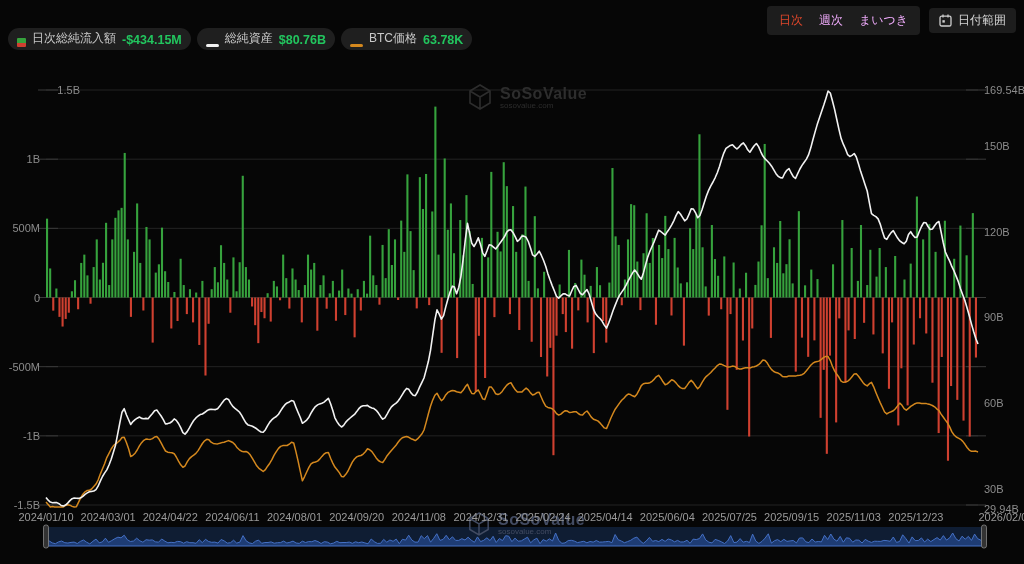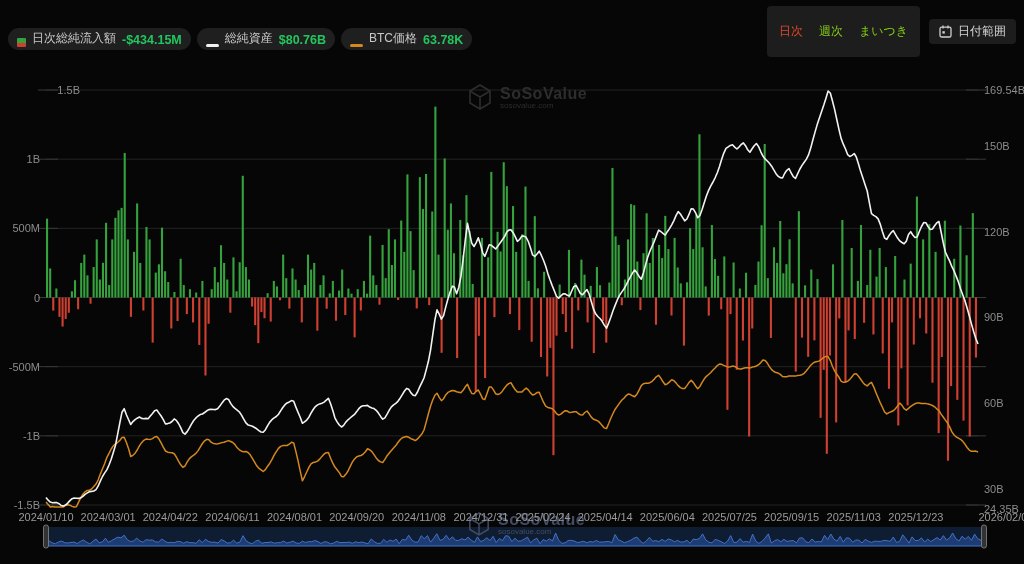--- a/index.html
+++ b/index.html
@@ -10,22 +10,22 @@
   .legend{position:absolute;left:8px;top:28px;display:flex;gap:6px;z-index:5;}
   .chip{display:flex;align-items:flex-end;gap:6px;background:#1f1f1f;border-radius:11px;
     padding:3px 9px;height:16px;}
   .chip .lbl{color:#c9c9c9;font-size:12px;}
   .chip .val{color:#22c55e;font-size:12.5px;font-weight:bold;}
   .ic-flow{width:9px;height:9px;border-radius:1px;overflow:hidden;display:flex;flex-direction:column;}
   .ic-flow i{flex:1;display:block;}
   .ic-dash{width:13px;height:3px;border-radius:2px;display:block;}
   
   .controls{position:absolute;right:8px;top:6px;display:flex;gap:9px;z-index:5;align-items:center;}
-  .tabgroup{display:flex;background:#1d1d1d;border-radius:4px;padding:14px 4px;align-items:center;}
-  .tab{font-size:12px;color:#84cc16;padding:3px 8px;cursor:pointer;}
+  .tabgroup{display:flex;background:#1d1d1d;border-radius:4px;padding:3px 4px;align-items:center;}
+  .tab{font-size:12px;color:#f0abfc;padding:3px 8px;cursor:pointer;}
   .tab.active{color:#e0472b;}
   .rangebtn{display:flex;align-items:center;gap:6px;background:#1d1d1d;border-radius:4px;
     padding:4px 10px;color:#d6d6d6;font-size:12px;cursor:pointer;}
   
   .axis-label{position:absolute;font-size:11px;color:#8c8c8c;z-index:4;white-space:nowrap;}
   .axis-left{width:40px;text-align:right;}
   .axis-right{left:984px;text-align:right;}
   .xlab{position:absolute;width:80px;text-align:center;font-size:11px;color:#9a9a9a;top:511px;z-index:4;white-space:nowrap;}
   
   .wm{position:absolute;display:flex;align-items:center;gap:8px;z-index:3;pointer-events:none;}
@@ -441,21 +441,21 @@
       <div class="axis-label axis-left" style="top: 429.833px; left: 0px;">-1B</div>
       <div class="axis-label axis-left" style="top: 499px; left: 0px;">-1.5B</div>
     </div>
   <div id="right-axis">
       <div class="axis-label axis-right" style="top: 84px;">169.54B</div>
       <div class="axis-label axis-right" style="top: 139.852px;">150B</div>
       <div class="axis-label axis-right" style="top: 225.601px;">120B</div>
       <div class="axis-label axis-right" style="top: 311.351px;">90B</div>
       <div class="axis-label axis-right" style="top: 397.101px;">60B</div>
       <div class="axis-label axis-right" style="top: 482.85px;">30B</div>
-      <div class="axis-label axis-right" style="top: 503px;">24.35B</div>
+      <div class="axis-label axis-right" style="top: 503px;">29.94B</div>
     </div>
   <div id="x-axis">
       <div class="xlab" style="left: 6px;">2024/01/10</div>
       <div class="xlab" style="left: 68.1333px;">2024/03/01</div>
       <div class="xlab" style="left: 130.267px;">2024/04/22</div>
       <div class="xlab" style="left: 192.4px;">2024/06/11</div>
       <div class="xlab" style="left: 254.533px;">2024/08/01</div>
       <div class="xlab" style="left: 316.667px;">2024/09/20</div>
       <div class="xlab" style="left: 378.8px;">2024/11/08</div>
       <div class="xlab" style="left: 440.933px;">2024/12/31</div>

